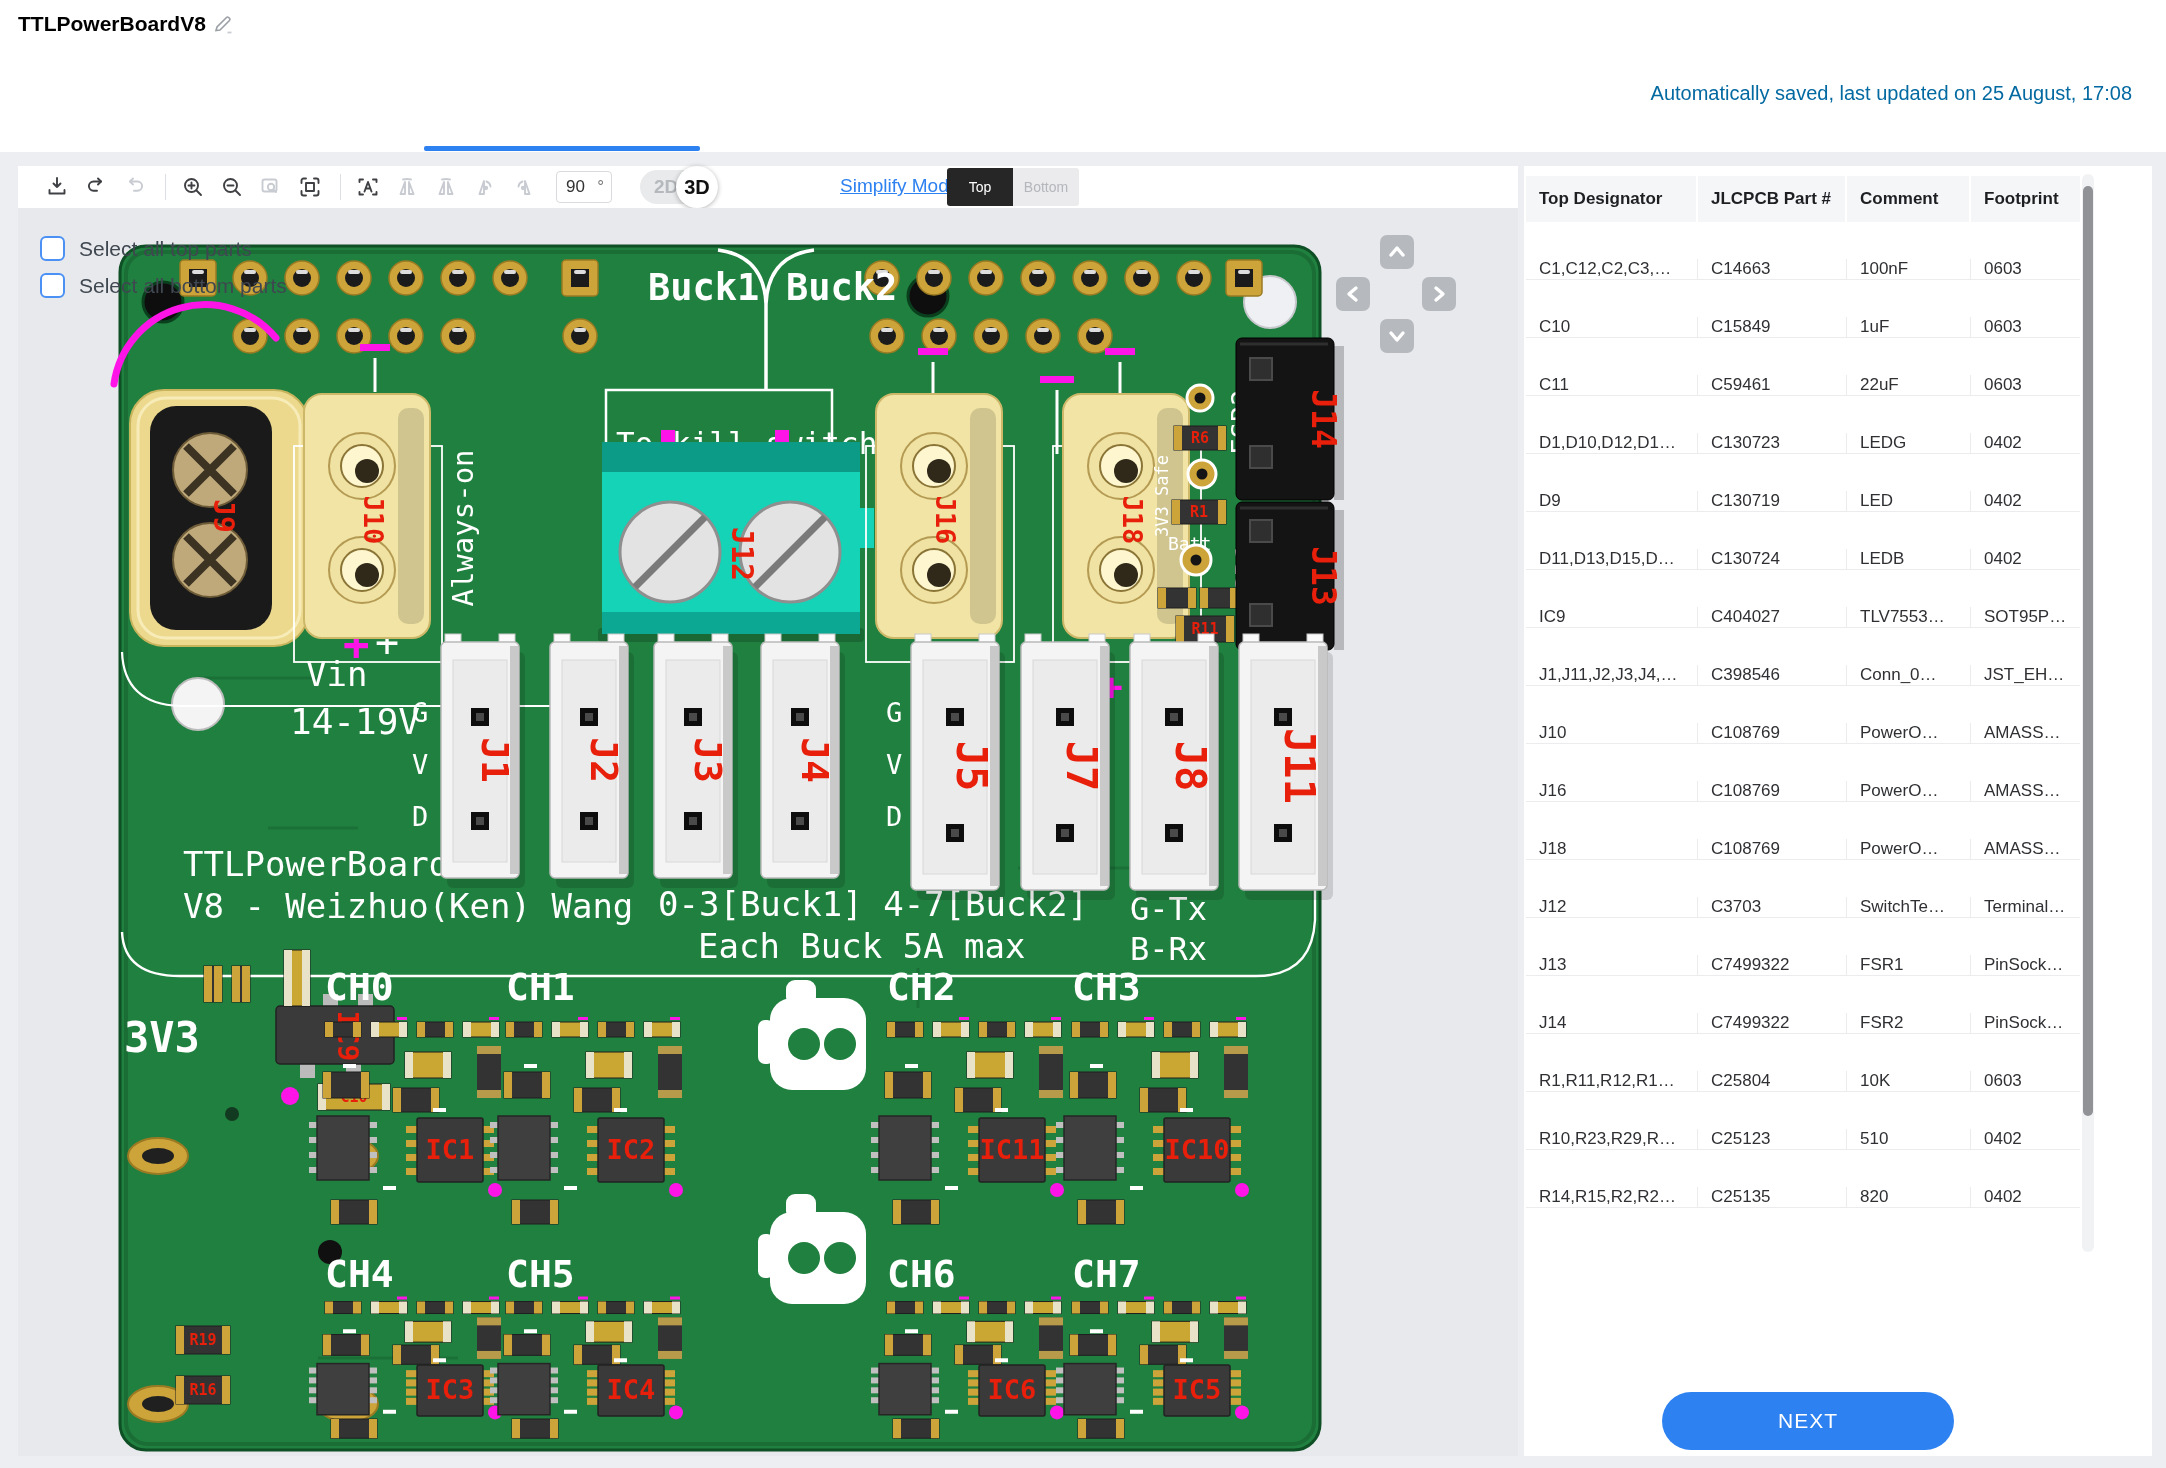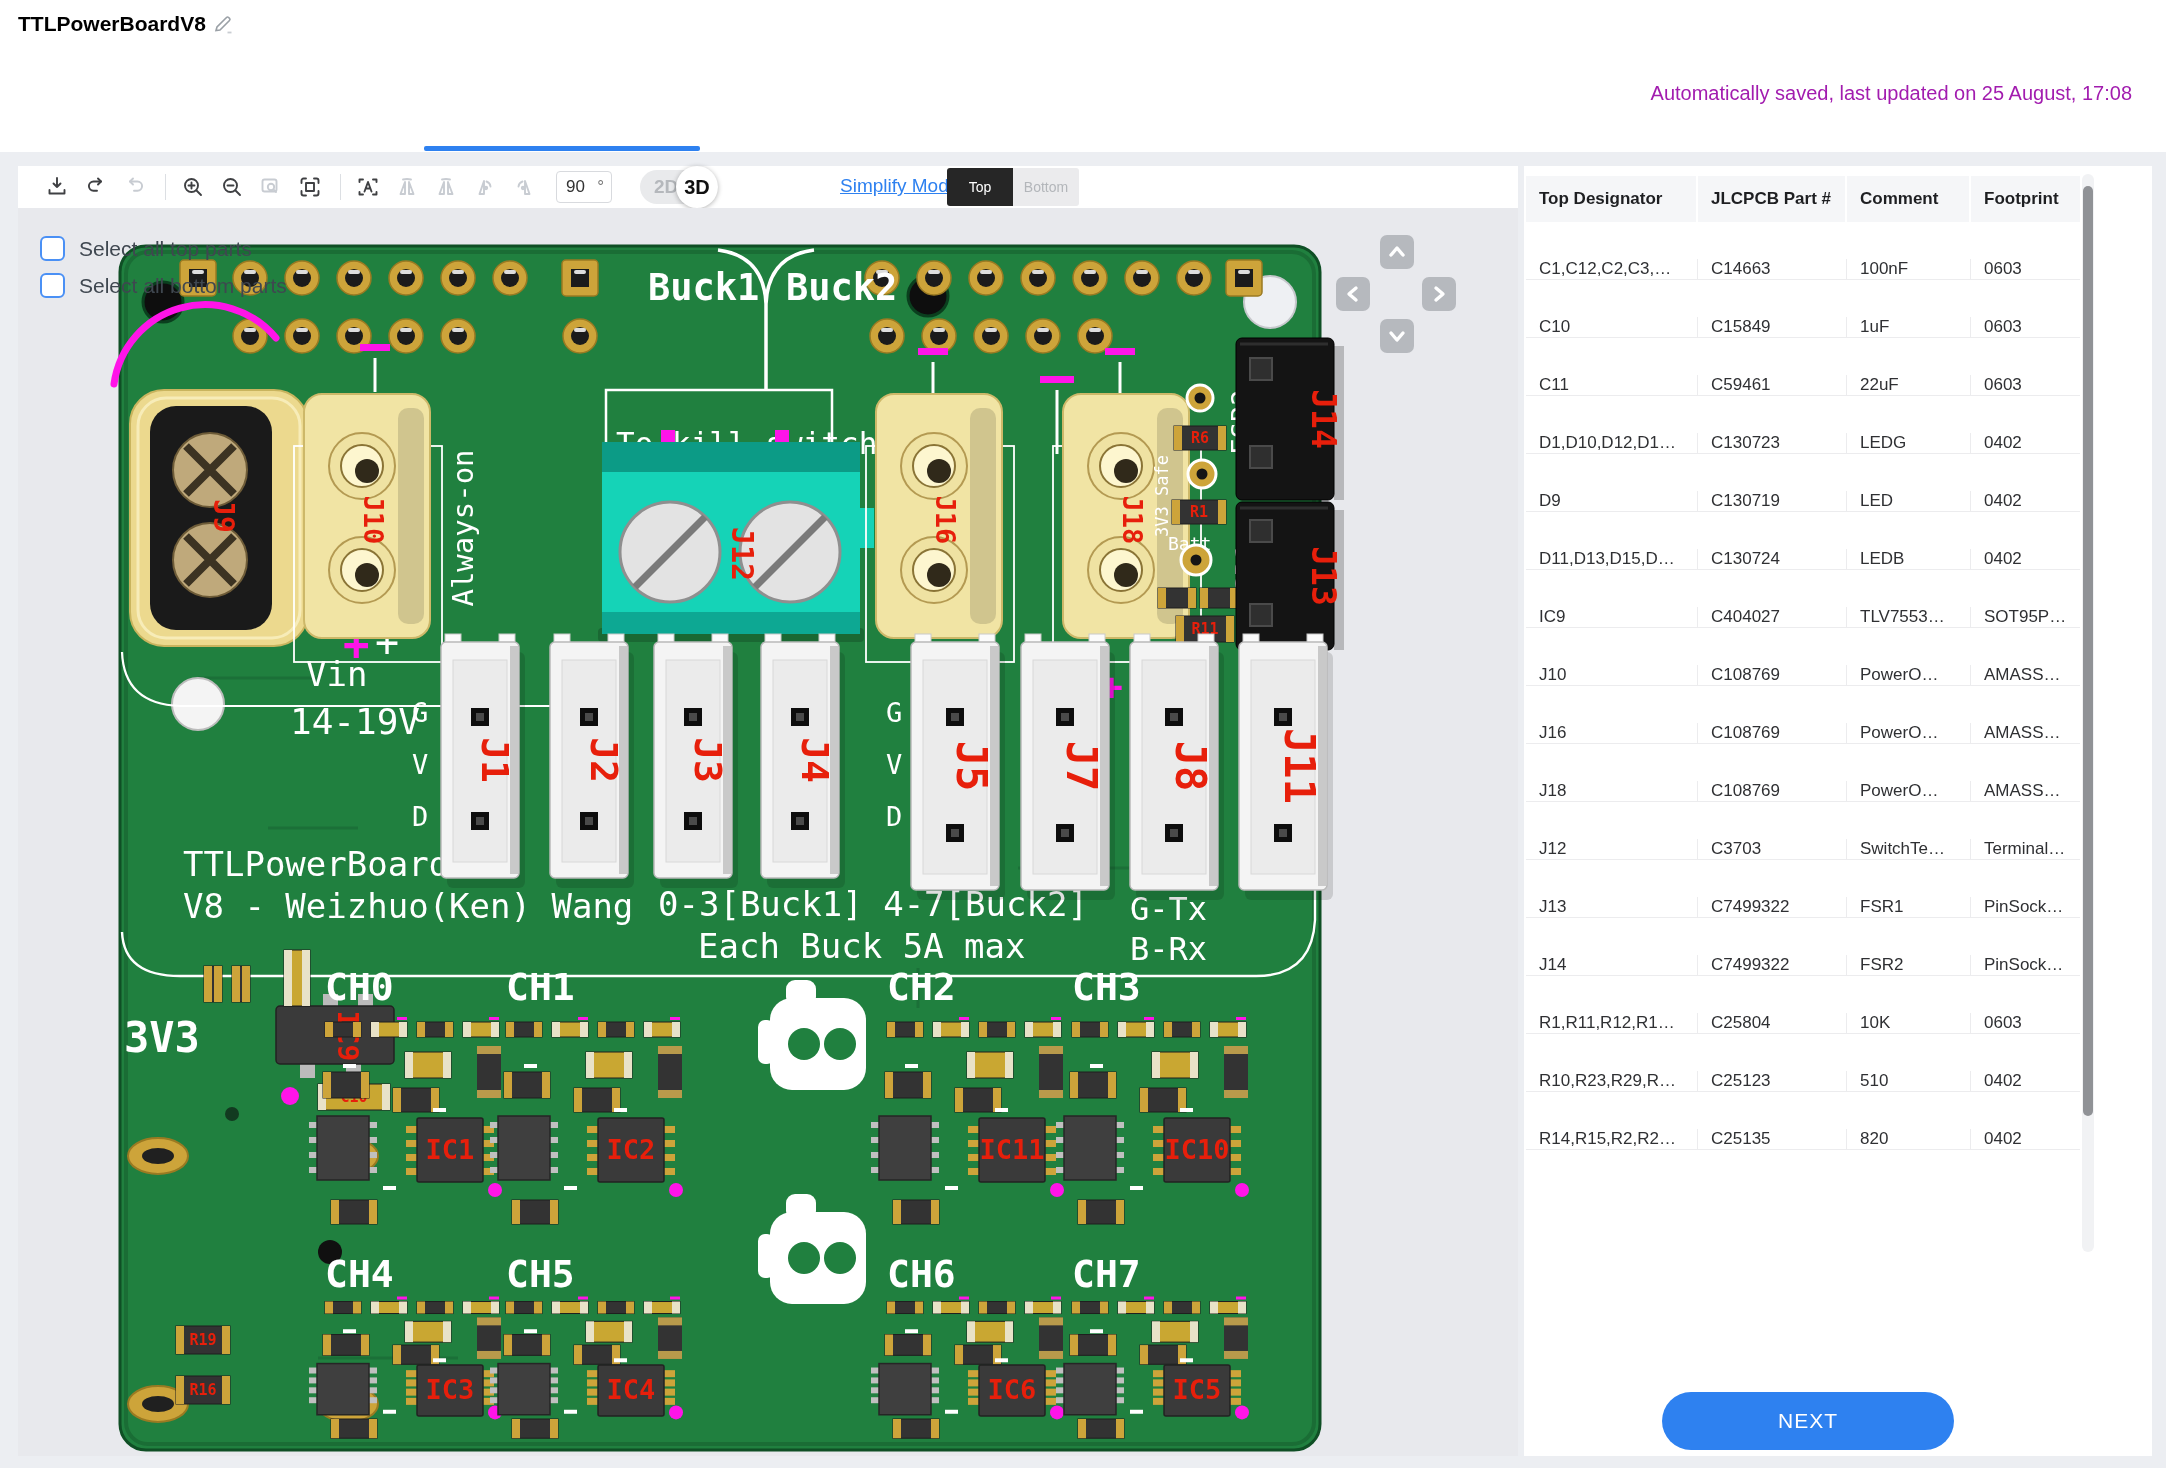--- a/index.html
+++ b/index.html
@@ -5,21 +5,21 @@
   html,body{margin:0;padding:0;background:#eceef2;}
   .page{position:relative;width:2166px;height:1468px;background:#eceef2;font-family:"Liberation Sans",sans-serif;overflow:hidden;}
   
   .appbar{position:absolute;left:0;top:0;width:2166px;height:152px;background:#ffffff;}
   .title{position:absolute;left:18px;top:12px;font-size:21px;font-weight:bold;color:#000000;}
   .pencil{position:absolute;left:212px;top:12px;width:24px;height:24px;cursor:pointer;}
   .tabs{position:absolute;left:18px;top:76px;display:flex;gap:88px;}
   .tab{font-size:21px;font-weight:bold;color:#2a2b2e;cursor:pointer;white-space:nowrap;}
   .tab.active{color:#2e81f0;}
   .tab-underline{position:absolute;left:424px;top:146px;width:276px;height:5px;background:#2e81f0;border-radius:2px;}
-  .autosave{position:absolute;right:34px;top:82px;font-size:20px;color:#a21caf;}
+  .autosave{position:absolute;right:34px;top:82px;font-size:20px;color:#0369a1;}
   
   .toolbar{position:absolute;left:18px;top:166px;width:1500px;height:42px;background:#ffffff;display:flex;align-items:center;padding-left:26px;box-sizing:border-box;}
   .tbtn{width:26px;height:26px;margin-right:13px;display:flex;align-items:center;justify-content:center;cursor:pointer;}
   .ticon{stroke:#3f4043;fill:none;stroke-width:1.9;stroke-linecap:round;stroke-linejoin:round;}
   .dis .ticon{stroke:#c8ccd2;}
   .tsep{width:1px;height:26px;background:#dcdfe3;margin:0 14px 0 4px;}
   .rotbox{width:54px;height:30px;border:1px solid #d8dade;border-radius:4px;display:flex;align-items:center;margin-left:6px;font-size:17px;color:#333;}
   .rotbox .val{padding-left:9px;flex:1;}
   .rotbox .deg{padding-right:7px;color:#777;}
   .pill{position:absolute;left:622px;top:4px;width:78px;height:34px;background:#e9eaec;border-radius:17px;cursor:pointer;}
@@ -1087,20 +1087,26 @@
           <div class="td c3">LEDB</div>
           <div class="td c4">0402</div>
         </div>
         <div class="tr">
           <div class="td c1">IC9</div>
           <div class="td c2">C404027</div>
           <div class="td c3">TLV7553…</div>
           <div class="td c4">SOT95P…</div>
         </div>
         <div class="tr">
+          <div class="td c1">J1,J11,J2,J3,J4,…</div>
+          <div class="td c2">C398546</div>
+          <div class="td c3">Conn_0…</div>
+          <div class="td c4">JST_EH…</div>
+        </div>
+        <div class="tr">
           <div class="td c1">J10</div>
           <div class="td c2">C108769</div>
           <div class="td c3">PowerO…</div>
           <div class="td c4">AMASS…</div>
         </div>
         <div class="tr">
           <div class="td c1">J16</div>
           <div class="td c2">C108769</div>
           <div class="td c3">PowerO…</div>
           <div class="td c4">AMASS…</div>

